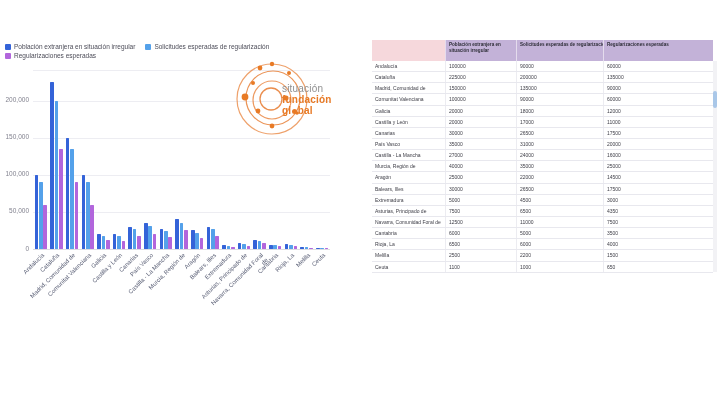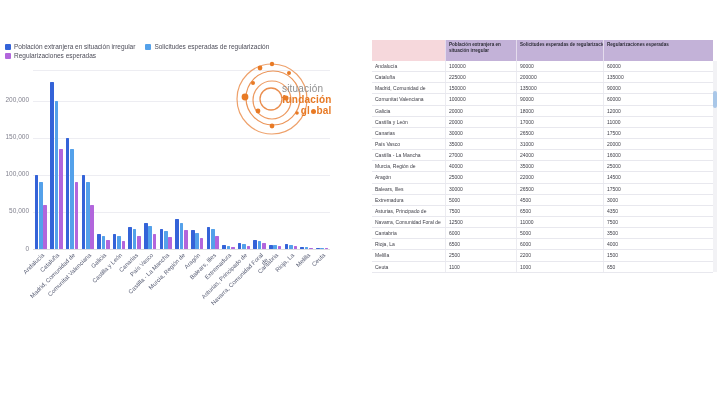--- a/index.html
+++ b/index.html
@@ -20,21 +20,21 @@
   .bar{position:absolute;border-radius:0.5px;}
   .ytick-label{position:absolute;left:0;width:29px;text-align:right;font-size:6.5px;line-height:7px;color:#82828f;}
   .xtick-label{position:absolute;width:72px;text-align:right;font-size:6px;line-height:6.5px;color:#5d6278;
     transform:rotate(-45deg);transform-origin:100% 0;}
   
   #logo{position:absolute;left:228px;top:56px;width:142px;height:95px;}
   #logo svg{position:absolute;left:0;top:0;}
   #logo-text{position:absolute;left:54px;top:27px;white-space:nowrap;}
   .logo-line1{font-size:10px;line-height:11px;color:#8f8f8f;letter-spacing:0.2px;}
   .logo-line2{font-size:10px;line-height:11px;font-weight:bold;color:#e87a25;letter-spacing:0.2px;}
-  .logo-line3{font-size:10px;line-height:12px;font-weight:bold;color:#e87a25;letter-spacing:0.2px;text-align:right;}
+  .logo-line3{font-size:10px;line-height:12px;font-weight:bold;color:#e87a25;letter-spacing:0.2px;}
   .logo-dot{display:inline-block;width:5.5px;height:5.5px;border-radius:50%;background:#e87a25;margin:0 0.5px;}
   
   #table-section{position:absolute;left:372px;top:40px;width:341px;font-size:5px;color:#3d3d46;}
   #table-header{display:flex;height:21px;box-sizing:border-box;}
   .th{box-sizing:border-box;padding:2px 3px;font-weight:bold;font-size:4.6px;line-height:5.6px;color:#2e2e38;overflow:hidden;}
   .th.c0{background:#f6d8dc;}
   .th.c1{background:#c3b2d8;}
   .th.c2,.th.c3{background:#c3b2d8;border-left:1px solid rgba(255,255,255,0.55);white-space:nowrap;}
   .th.c1{border-left:1px solid rgba(255,255,255,0.55);}
   .tr{display:flex;height:11.15px;box-sizing:border-box;border-bottom:1px solid #e8e8ee;background:#ffffff;}

